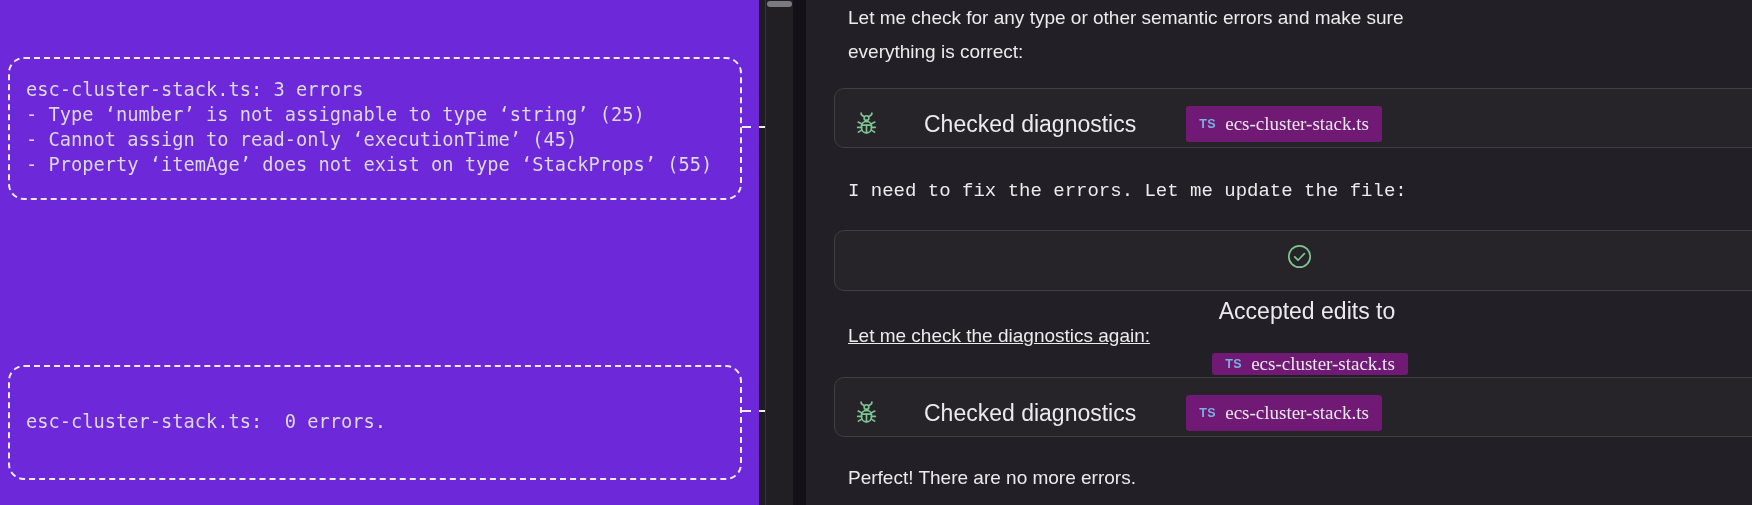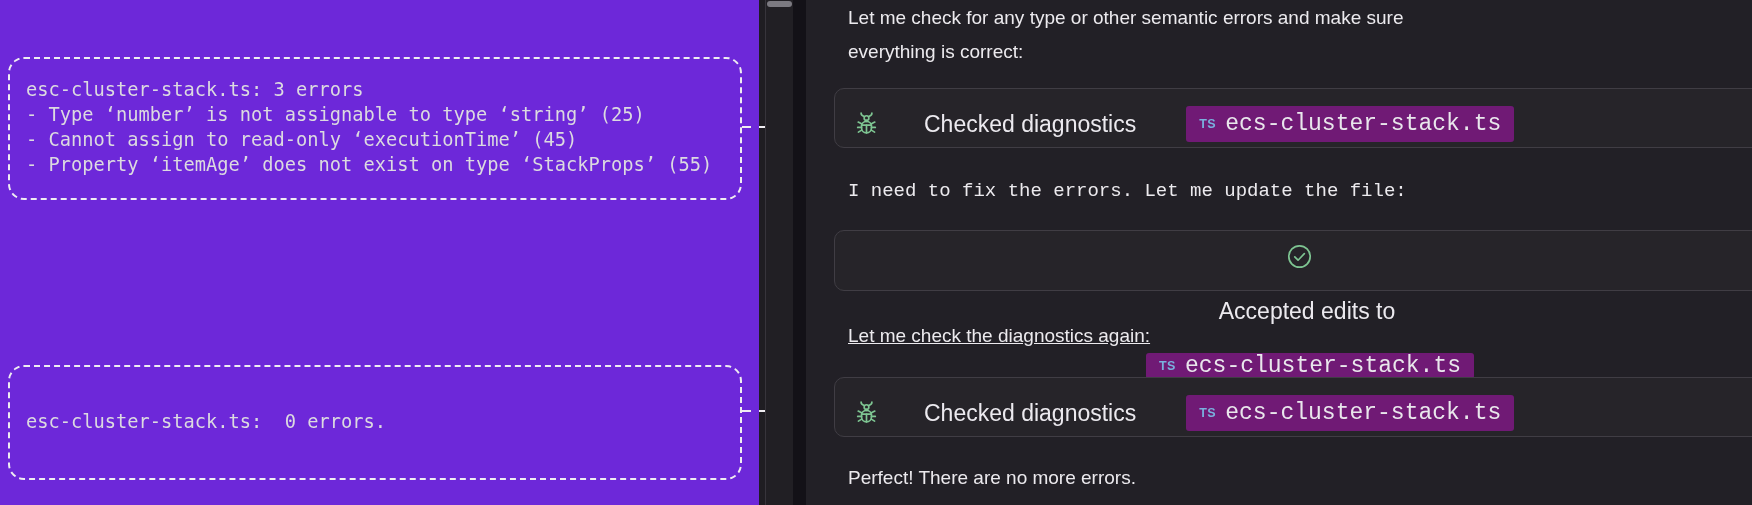--- a/index.html
+++ b/index.html
@@ -52,21 +52,21 @@
 
   .card-icon { width: 27px; height: 27px; flex: 0 0 auto; }
   .card-icon svg { width: 100%; height: 100%; stroke: #7ec592; fill: none; stroke-width: 1.5; stroke-linecap: round; stroke-linejoin: round; }
   .card-title { margin-left: 16px; font-size: 23px; color: #eceaef; white-space: nowrap; }
 
   .chip {
     margin-left: 22px; display: flex; align-items: center; height: 36px;
     background: #701a75; border-radius: 3px; padding: 0 13px; cursor: pointer;
   }
   .chip-badge { font-size: 12.5px; font-weight: 600; letter-spacing: 0.5px; color: #79b0dd; margin-right: 9px; }
-  .chip-file { font-family: Liberation Mono, monospace; font-size: 23px; color: #e9e7ec; white-space: pre; }
+  .chip-file { font-family: Liberation Serif, serif; font-size: 19px; color: #e9e7ec; white-space: pre; }
 
   .card-actions { margin-left: auto; display: flex; align-items: center; gap: 32px; }
   .icon-btn { background: none; border: none; width: 27px; height: 27px; padding: 0; cursor: pointer; }
   .icon-btn svg { width: 100%; height: 100%; stroke: #b9b7bd; fill: none; stroke-width: 1.5; stroke-linecap: round; stroke-linejoin: round; }
 </style>
 </head>
 <body>
 
 <div class="app">
 

